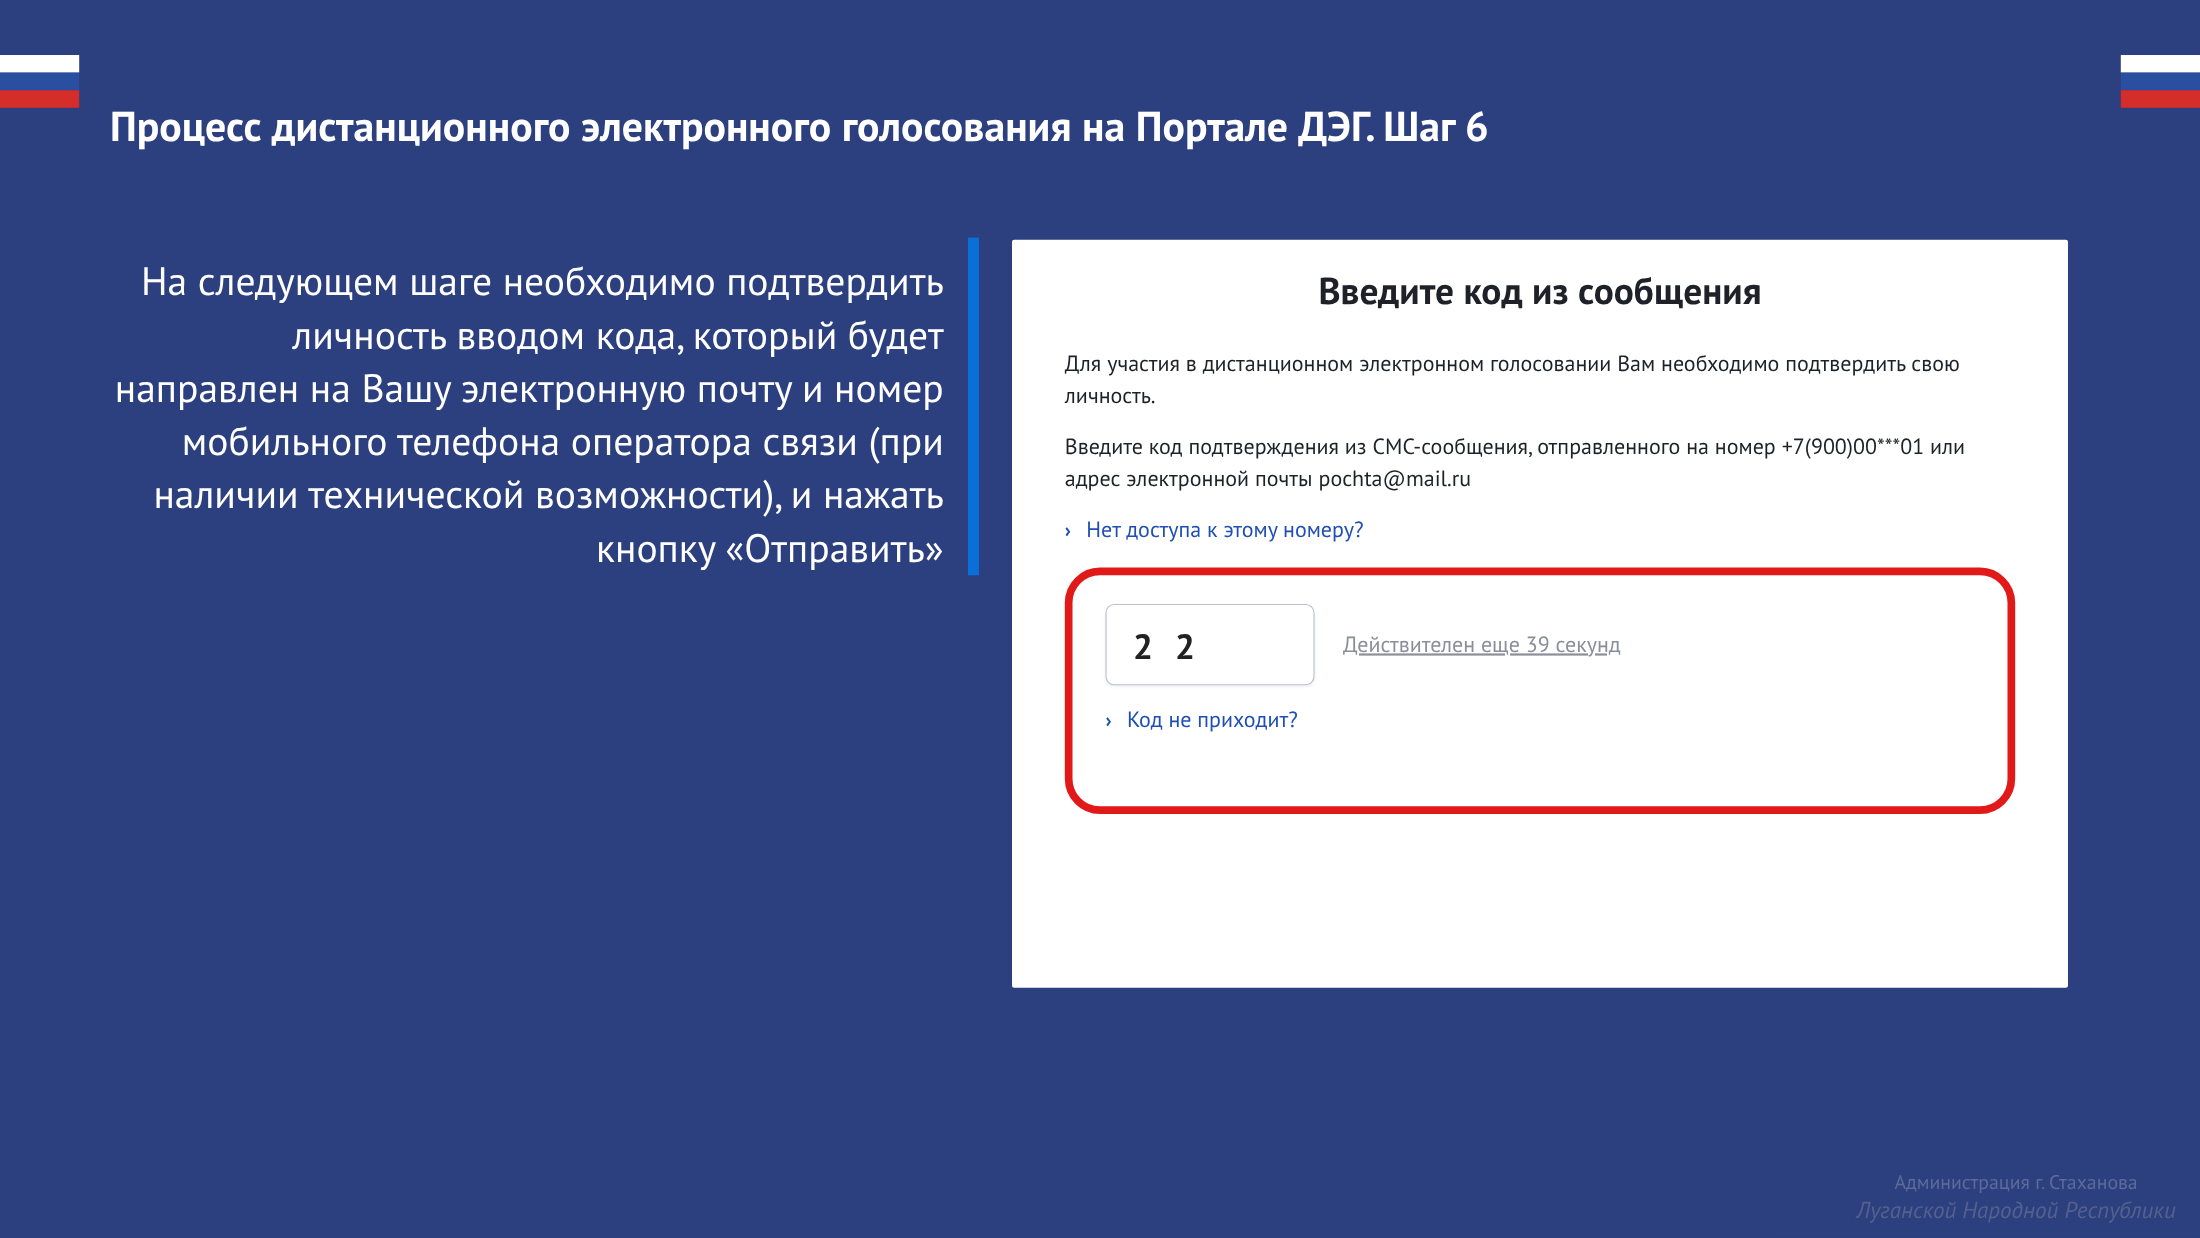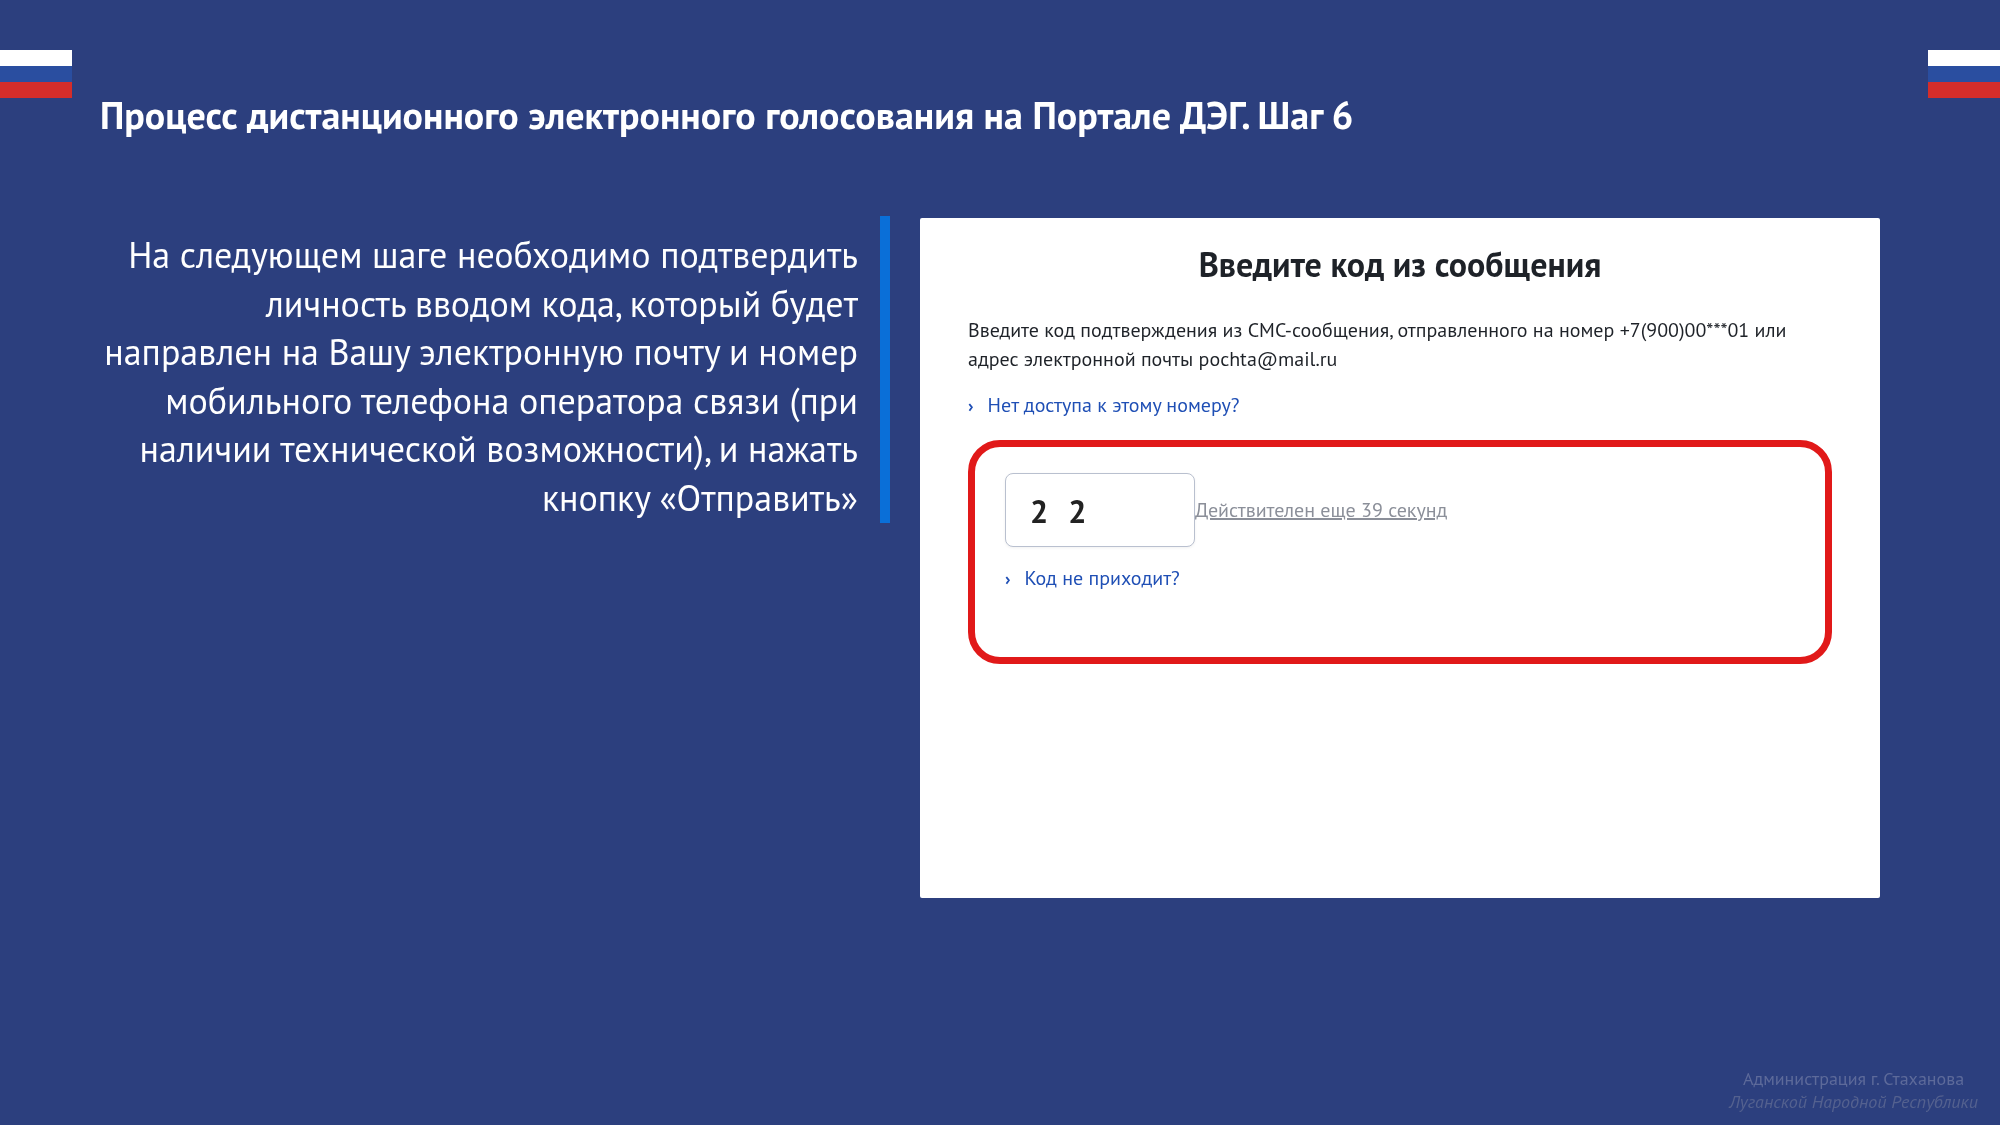--- a/index.html
+++ b/index.html
@@ -106,20 +106,21 @@
   
   .red-box {
     border: 7px solid #e11919;
     border-radius: 32px;
     padding: 26px 30px 30px 30px;
   }
 
   .code-line {
     display: flex;
     align-items: center;
+    gap: 26px;
     margin-bottom Åribleness;
   }
   .code-input {
     width: 190px;
     height: 74px;
     border: 1px solid #b9c0cf;
     border-radius: 8px;
     background: #fff;
     font-size: 32px;
     font-weight: 600;
@@ -154,21 +155,21 @@
   
   .footer {
     position: absolute;
     right: 22px;
     bottom: 12px;
     text-align: center;
     color: #5d6a9a;
     line-height: 1.25;
   }
   .footer .line1 { font-size: 18px; font-weight: 500; }
-  .footer .line2 { font-size: 18px; font-style: italic; color: #54618f; }
+  .footer .line2 { font-size: 21px; font-style: italic; color: #54618f; }
 </style>
 </head>
 <body>
 
 <div class="flag-strip left">
   <div class="band white"></div>
   <div class="band blue"></div>
   <div class="band red"></div>
 </div>
 <div class="flag-strip right">
@@ -180,20 +181,21 @@
 <div class="slide-title">Процесс дистанционного электронного голосования на Портале ДЭГ. Шаг 6</div>
 
 <div class="left-col">
   <div class="text">На следующем шаге необходимо подтвердить личность вводом кода, который будет направлен на Вашу электронную почту и номер мобильного телефона оператора связи (при наличии технической возможности), и&nbsp;нажать кнопку «Отправить»</div>
   <div class="accent"></div>
 </div>
 
 <div class="panel">
   <div class="panel-title">Введите код из сообщения</div>
 
+  <p>Для участия в дистанционном электронном голосовании Вам необходимо подтвердить свою личность.</p>
 
   <p>Введите код подтверждения из СМС-сообщения, отправленного на номер +7(900)00***01 или адрес электронной почты pochta@mail.ru</p>
 
   <div class="link-row">
     <span class="chev">›</span>
     <span>Нет доступа к этому номеру?</span>
   </div>
 
   <div class="red-box">
     <div class="code-line">

